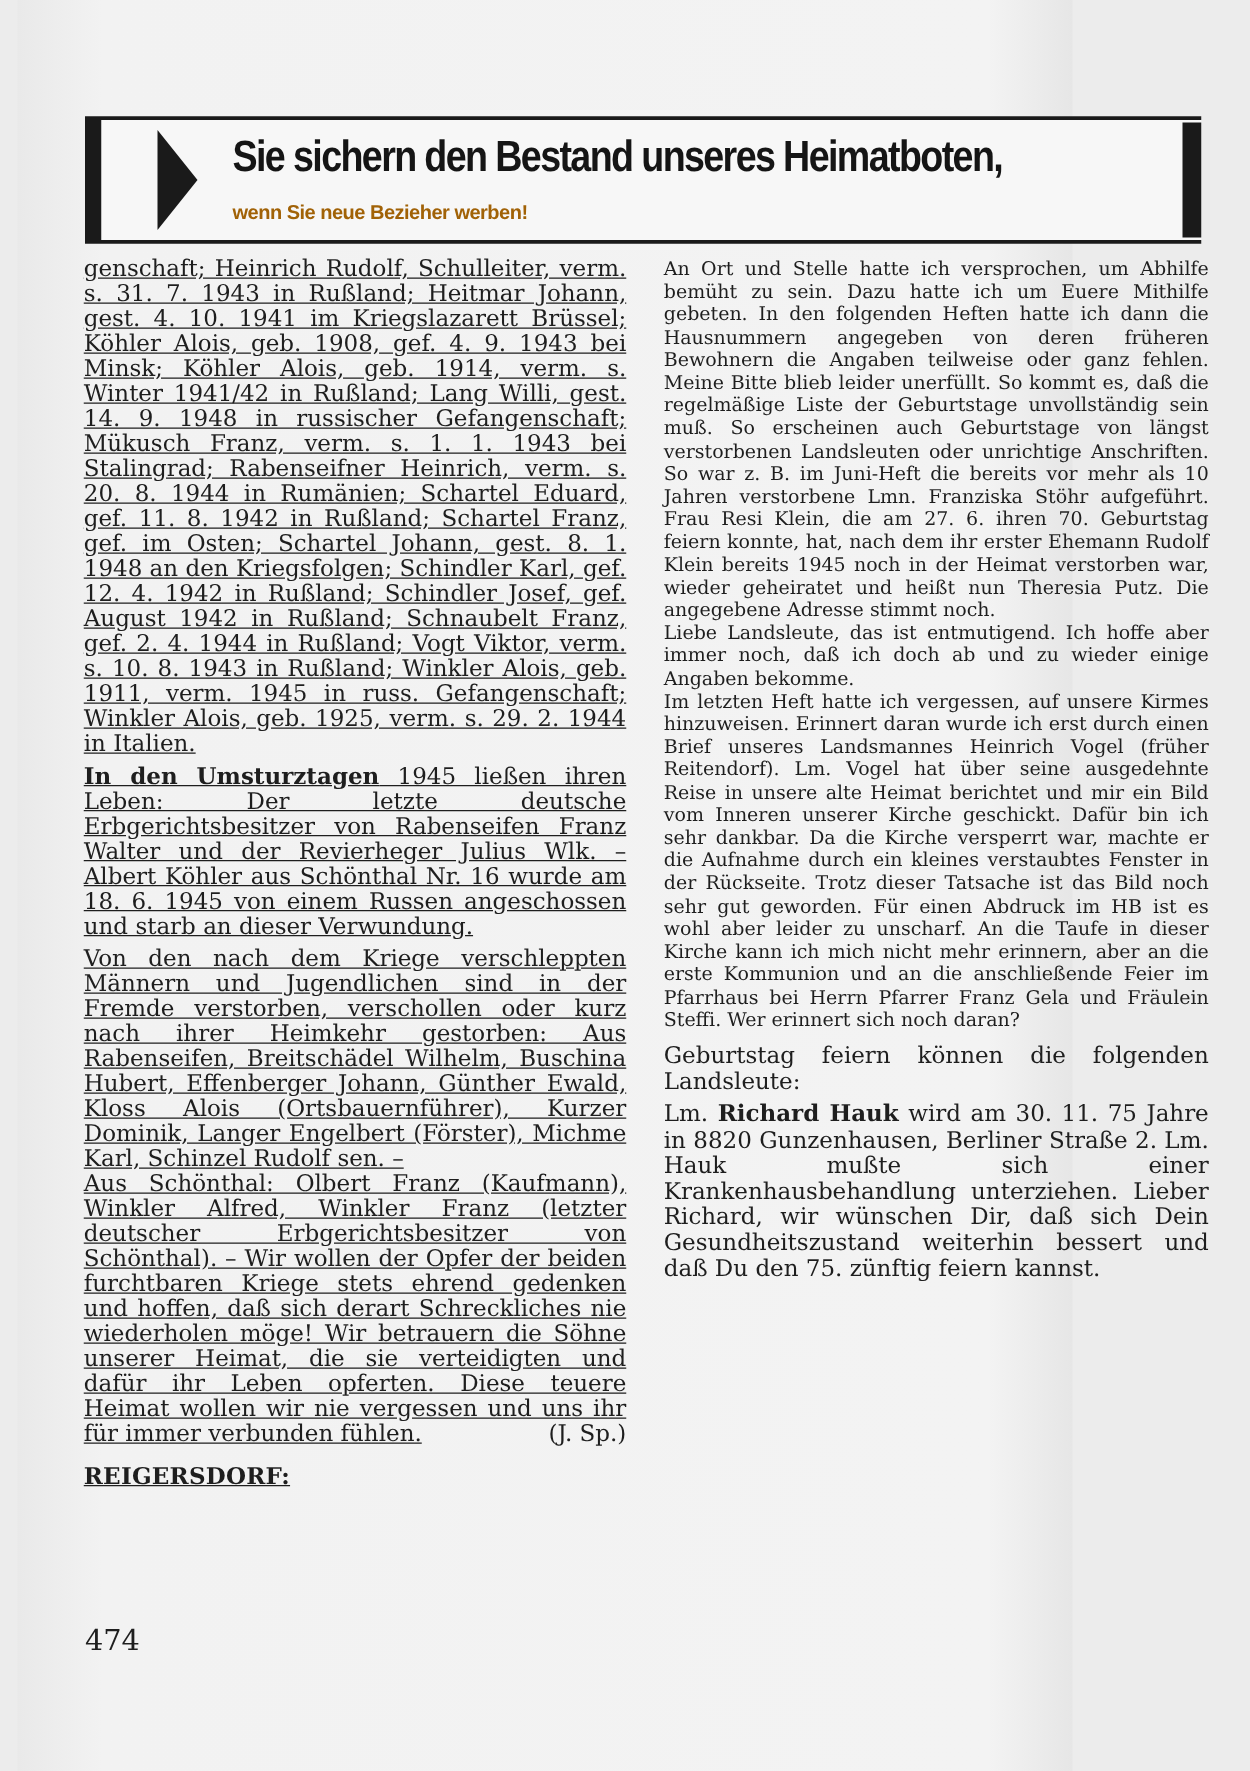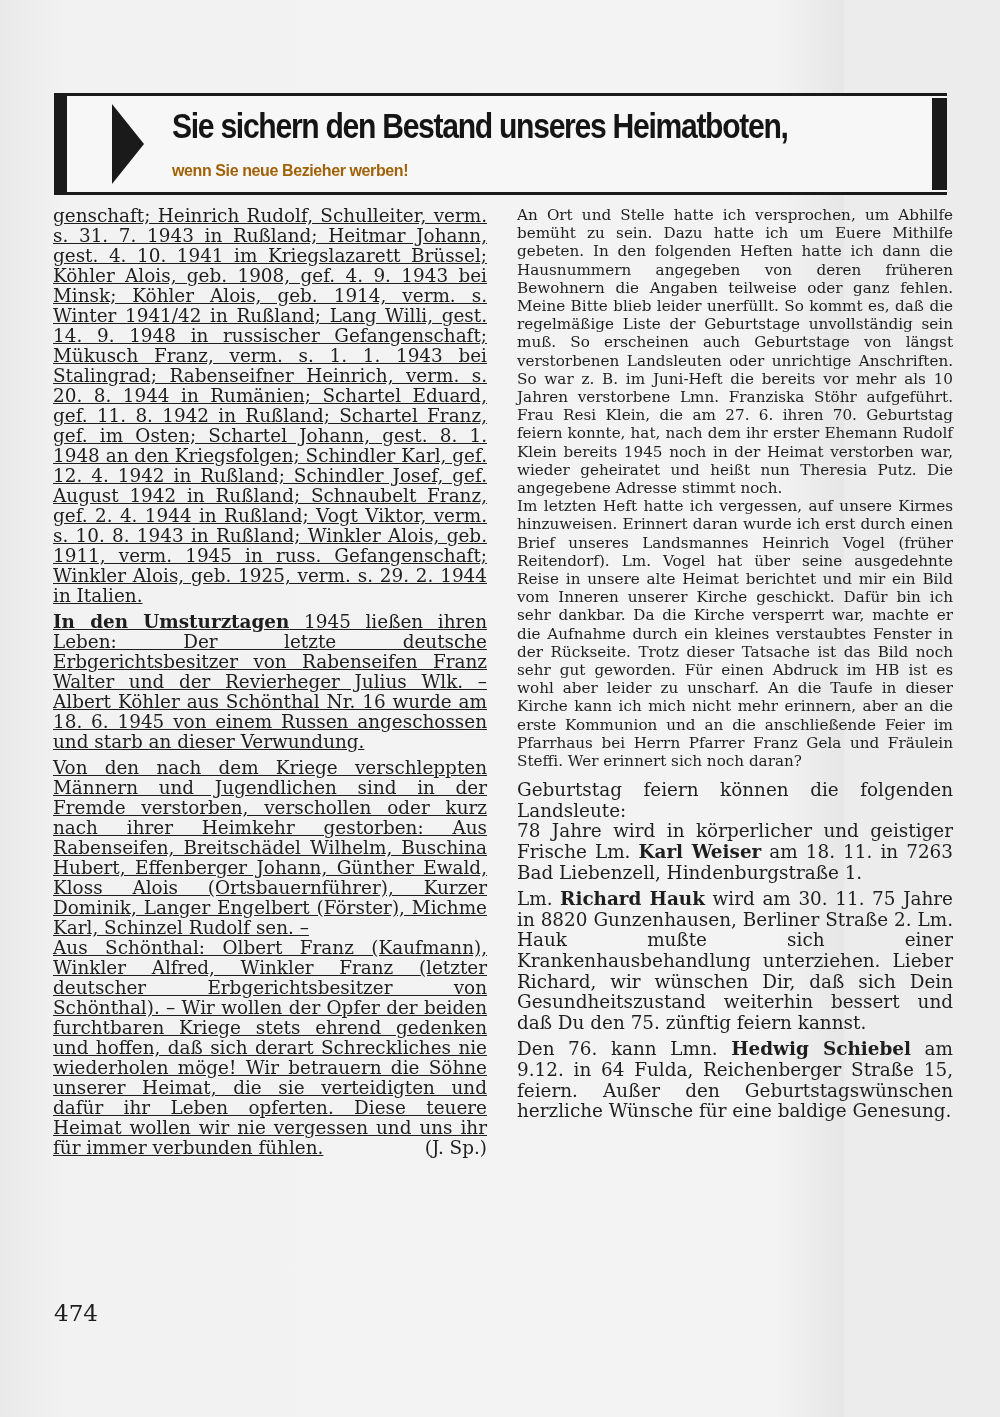--- a/index.html
+++ b/index.html
@@ -4,21 +4,21 @@
 <style>
   html, body { margin:0; padding:0; }
   body {
     width:1000px; height:1417px; overflow:hidden;
     background:#ececec;
     font-family:"DejaVu Serif","Liberation Serif",serif;
     color:#1e1e1e;
     position:relative;
   }
   .page {
-    position:absolute; left:0; top:0; width:844px; height:1417px;
+    position:absolute; left:14px; top:0; width:844px; height:1417px;
     background:linear-gradient(90deg,#e9e9e9 0%,#f2f2f2 8%,#f3f3f3 92%,#e6e6e6 100%);
   }
   
   .banner {
     position:absolute; left:54px; top:93px; width:893px; height:96px;
     border-top:3px solid #1a1a1a; border-bottom:3px solid #1a1a1a;
     background:#f7f7f7;
   }
   .banner .bar-left {
     position:absolute; left:0; top:0; width:13px; height:100%; background:#1a1a1a;
@@ -80,25 +80,25 @@
     <div class="headline">Sie sichern den Bestand unseres Heimatboten,</div>
     <div class="subline">wenn Sie neue Bezieher werben!</div>
     <div class="bar-right"></div>
   </div>
 
   <div class="col col-left">
     <p>genschaft; Heinrich Rudolf, Schulleiter, verm. s. 31. 7. 1943 in Rußland; Heitmar Johann, gest. 4. 10. 1941 im Kriegslazarett Brüssel; Köhler Alois, geb. 1908, gef. 4. 9. 1943 bei Minsk; Köhler Alois, geb. 1914, verm. s. Winter 1941/42 in Rußland; Lang Willi, gest. 14. 9. 1948 in russischer Gefangenschaft; Mükusch Franz, verm. s. 1. 1. 1943 bei Stalingrad; Rabenseifner Heinrich, verm. s. 20. 8. 1944 in Rumänien; Schartel Eduard, gef. 11. 8. 1942 in Rußland; Schartel Franz, gef. im Osten; Schartel Johann, gest. 8. 1. 1948 an den Kriegsfolgen; Schindler Karl, gef. 12. 4. 1942 in Rußland; Schindler Josef, gef. August 1942 in Rußland; Schnaubelt Franz, gef. 2. 4. 1944 in Rußland; Vogt Viktor, verm. s. 10. 8. 1943 in Rußland; Winkler Alois, geb. 1911, verm. 1945 in russ. Gefangenschaft; Winkler Alois, geb. 1925, verm. s. 29. 2. 1944 in Italien.</p>
     <p><span class="b">In den Umsturztagen</span><span> 1945 ließen ihren Leben: Der letzte deutsche Erbgerichtsbesitzer von Rabenseifen Franz Walter und der Revierheger Julius Wlk. – Albert Köhler aus Schönthal Nr. 16 wurde am 18. 6. 1945 von einem Russen angeschossen und starb an dieser Verwundung.</span></p>
     <p>Von den nach dem Kriege verschleppten Männern und Jugendlichen sind in der Fremde verstorben, verschollen oder kurz nach ihrer Heimkehr gestorben: Aus Rabenseifen, Breitschädel Wilhelm, Buschina Hubert, Effenberger Johann, Günther Ewald, Kloss Alois (Ortsbauernführer), Kurzer Dominik, Langer Engelbert (Förster), Michme Karl, Schinzel Rudolf sen. –</p>
     <p style="margin-top:0"><span>Aus Schönthal: Olbert Franz (Kaufmann), Winkler Alfred, Winkler Franz (letzter deutscher Erbgerichtsbesitzer von Schönthal). – Wir wollen der Opfer der beiden furchtbaren Kriege stets ehrend gedenken und hoffen, daß sich derart Schreckliches nie wiederholen möge! Wir betrauern die Söhne unserer Heimat, die sie verteidigten und dafür ihr Leben opferten. Diese teuere Heimat wollen wir nie vergessen und uns ihr für immer verbunden fühlen.</span> <span class="sig">(J. Sp.)</span></p>
+    <p class="section-heading" style="clear:both">REIGERSDORF:</p>
   </div>
 
   <div class="col col-right">
     <p class="small">An Ort und Stelle hatte ich versprochen, um Abhilfe bemüht zu sein. Dazu hatte ich um Euere Mithilfe gebeten. In den folgenden Heften hatte ich dann die Hausnummern angegeben von deren früheren Bewohnern die Angaben teilweise oder ganz fehlen. Meine Bitte blieb leider unerfüllt. So kommt es, daß die regelmäßige Liste der Geburtstage unvollständig sein muß. So erscheinen auch Geburtstage von längst verstorbenen Landsleuten oder unrichtige Anschriften. So war z. B. im Juni-Heft die bereits vor mehr als 10 Jahren verstorbene Lmn. Franziska Stöhr aufgeführt. Frau Resi Klein, die am 27. 6. ihren 70. Geburtstag feiern konnte, hat, nach dem ihr erster Ehemann Rudolf Klein bereits 1945 noch in der Heimat verstorben war, wieder geheiratet und heißt nun Theresia Putz. Die angegebene Adresse stimmt noch.</p>
+    <p class="small">Liebe Landsleute, das ist entmutigend. Ich hoffe aber immer noch, daß ich doch ab und zu wieder einige Angaben bekomme.</p>
     <p class="small">Im letzten Heft hatte ich vergessen, auf unsere Kirmes hinzuweisen. Erinnert daran wurde ich erst durch einen Brief unseres Landsmannes Heinrich Vogel (früher Reitendorf). Lm. Vogel hat über seine ausgedehnte Reise in unsere alte Heimat berichtet und mir ein Bild vom Inneren unserer Kirche geschickt. Dafür bin ich sehr dankbar. Da die Kirche versperrt war, machte er die Aufnahme durch ein kleines verstaubtes Fenster in der Rückseite. Trotz dieser Tatsache ist das Bild noch sehr gut geworden. Für einen Abdruck im HB ist es wohl aber leider zu unscharf. An die Taufe in dieser Kirche kann ich mich nicht mehr erinnern, aber an die erste Kommunion und an die anschließende Feier im Pfarrhaus bei Herrn Pfarrer Franz Gela und Fräulein Steffi. Wer erinnert sich noch daran?</p>
     <p class="large gap-big">Geburtstag feiern können die folgenden Landsleute:</p>
-    <p class="large"><span>78 Jahre wird in körperlicher und geistiger Frische Lm. </span><span class="b">Karl Weiser</span><span> am 18. 11. in 7263 Bad Liebenzell, Hindenburgstraße 1.</span></p>
     <p class="large gap"><span>Lm. </span><span class="b">Richard Hauk</span><span> wird am 30. 11. 75 Jahre in 8820 Gunzenhausen, Berliner Straße 2. Lm. Hauk mußte sich einer Krankenhausbehandlung unterziehen. Lieber Richard, wir wünschen Dir, daß sich Dein Gesundheitszustand weiterhin bessert und daß Du den 75. zünftig feiern kannst.</span></p>
-    <p class="large gap"><span>Den 76. kann Lmn. </span><span class="b">Hedwig Schiebel</span><span> am 9.12. in 64 Fulda, Reichenberger Straße 15, feiern. Außer den Geburtstagswünschen herzliche Wünsche für eine baldige Genesung.</span></p>
   </div>
 
   <div class="page-number">474</div>
 </div>
 
 </body></html>

